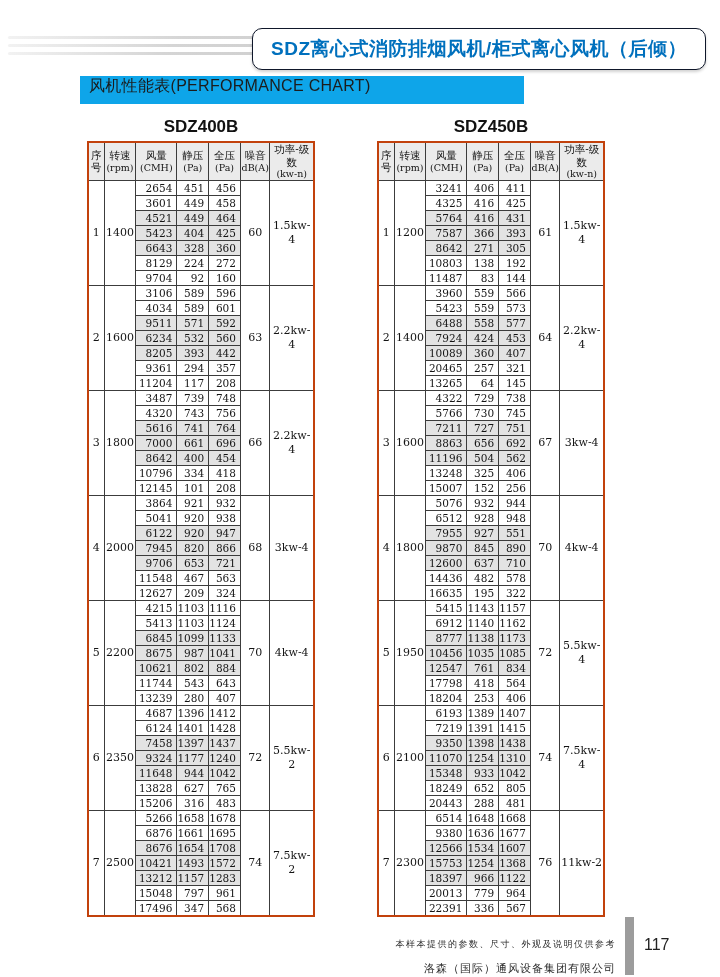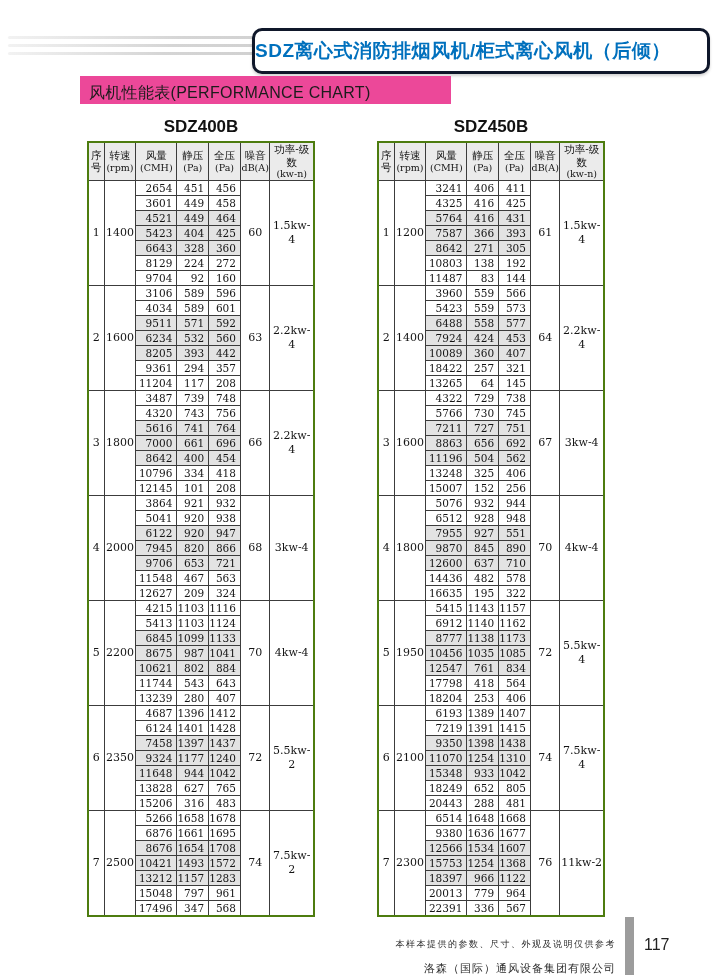--- a/index.html
+++ b/index.html
@@ -8,37 +8,37 @@
 
   
   .stripe{position:absolute;left:8px;height:3px;border-radius:2px;
           background:linear-gradient(90deg,#f2f2f2,#d5d5d5 55%,#cfcfcf);}
   .stripe.s1{top:36px;width:318px;}
   .stripe.s2{top:44px;width:300px;}
   .stripe.s3{top:52px;width:282px;}
 
   
   .header-box{position:absolute;left:252px;top:28px;width:452px;height:40px;
-              background:#fff;border:3px solid #0f172a;border-radius:10px;
+              background:#fff;border:1px solid #0f172a;border-radius:10px;
               box-shadow:0 2px 3px rgba(0,0,0,.18);
-              display:flex;align-items:center;}
+              display:flex;align-items:center;justify-content:center;}
   .header-title{color:#0070bd;font-weight:bold;font-size:19px;letter-spacing:.5px;white-space:nowrap;}
 
   
-  .section-banner{position:absolute;left:80px;top:76px;width:371px;height:28px;
-                  background:#ec4899;display:flex;align-items:flex-end;}
+  .section-banner{position:absolute;left:80px;top:76px;width:444px;height:28px;
+                  background:#0ea5e9;display:flex;align-items:flex-start;}
   .section-title{font-size:16px;color:#1c1c1c;padding-left:9px;letter-spacing:.3px;}
 
   
   .table-block{position:absolute;top:117px;width:228px;}
   .table-block.t0{left:87px;}
   .table-block.t1{left:377px;}
   .tbl-title{text-align:center;font-weight:bold;font-size:17px;color:#111;margin:0 0 4px 0;}
 
-  table.perf-table{border-collapse:collapse;border:2px solid #4d7c0f;table-layout:fixed;
+  table.perf-table{border-collapse:collapse;border:2px solid #c2410c;table-layout:fixed;
                    font-family:"DejaVu Serif",serif;color:#141414;background:#fff;}
   .perf-table th,.perf-table td{border:1px solid #3c3c3c;padding:0;overflow:hidden;}
   .perf-table th{background:#ebebeb;font-weight:normal;height:30px;
                  font-size:10.5px;line-height:1.2;text-align:center;}
   .perf-table th .h2{font-size:9.5px;}
   .perf-table td{font-size:10.5px;height:14px;line-height:14px;text-align:center;}
   .perf-table td.num{text-align:right;padding-right:4px;}
   .perf-table td.shaded{background:#e3e3e3;}
   .perf-table td.span{font-size:11px;background:#fff;}
 
@@ -502,21 +502,21 @@
               <td class="num shaded">7924</td>
               <td class="num shaded">424</td>
               <td class="num shaded">453</td>
             </tr>
             <tr>
               <td class="num shaded">10089</td>
               <td class="num shaded">360</td>
               <td class="num shaded">407</td>
             </tr>
             <tr>
-              <td class="num">18422</td>
+              <td class="num">20465</td>
               <td class="num">257</td>
               <td class="num">321</td>
             </tr>
             <tr>
               <td class="num">13265</td>
               <td class="num">64</td>
               <td class="num">145</td>
             </tr>
             <tr>
               <td class="span" rowspan="7">3</td>

